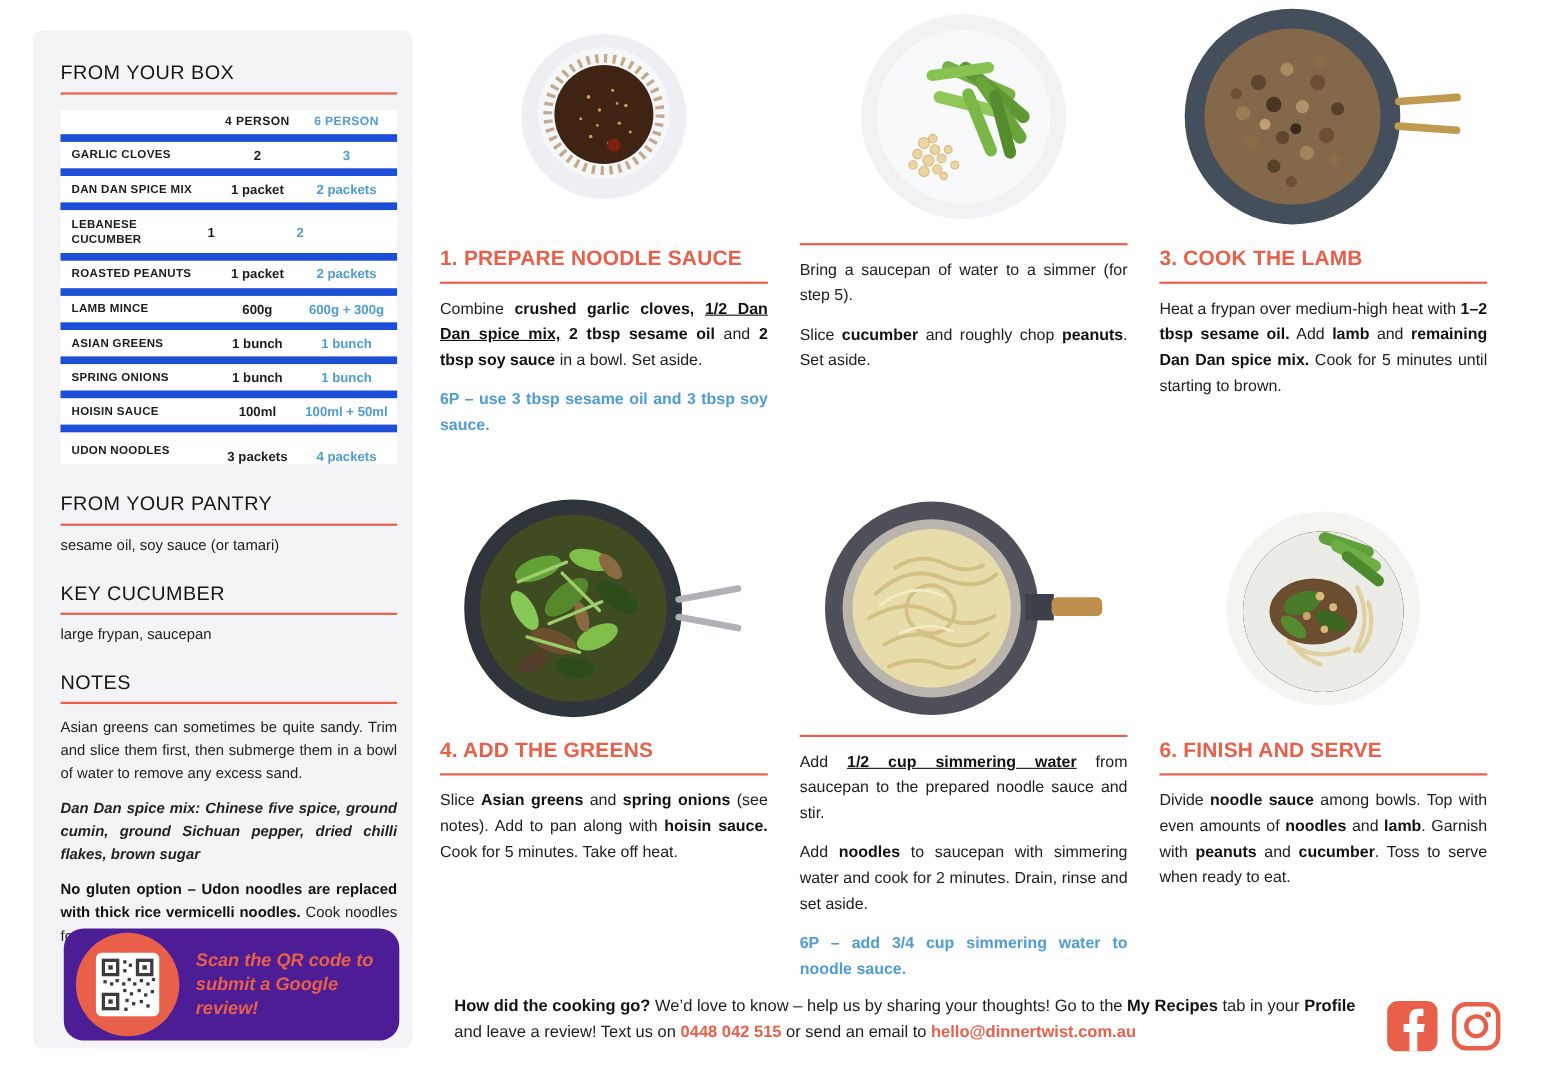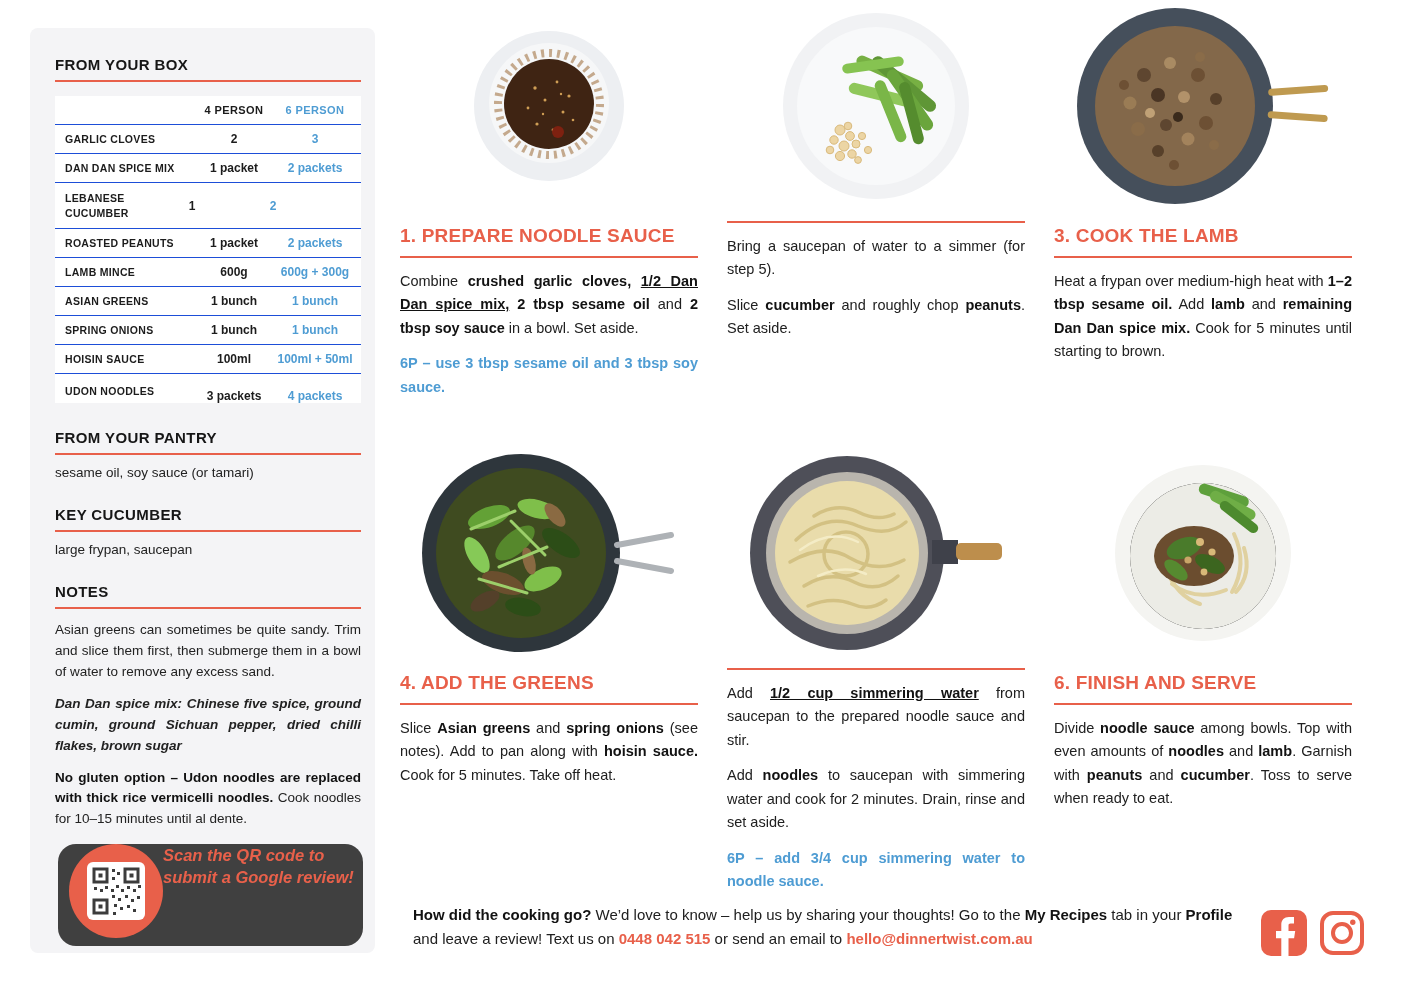--- a/index.html
+++ b/index.html
@@ -7,38 +7,38 @@
     width:1403px;height:992px;position:relative;overflow:hidden;
     background:#ffffff;color:#1f1f1f;
     font-family:"Liberation Sans",sans-serif;
   }
   
   .sidebar{
     position:absolute;left:30px;top:28px;width:345px;height:925px;
     background:#f4f4f6;border-radius:8px;box-sizing:border-box;
     padding:28px 14px 0 25px;
   }
-  .side-h{font-size:15px;font-weight:700;letter-spacing:.4px;margin:0;color:#161616;}
+  .side-h{font-size:18px;font-weight:400;letter-spacing:.4px;margin:0;color:#161616;}
   .rule{height:2px;background:#e8604a;margin-top:7px;}
   .mt26{margin-top:26px;}
   .ing-table{background:#fff;margin-top:14px;width:100%;}
-  .trow{display:flex;align-items:center;min-height:29px;border-bottom:1px solid #1d4ed8;padding-left:10px;box-sizing:border-box;}
+  .trow{display:flex;align-items:center;min-height:29px;border-bottom:7px solid #1d4ed8;padding-left:10px;box-sizing:border-box;}
   .trow:last-child{border-bottom:none;align-items:flex-end;}
   .tname{flex:1;font-size:10.5px;font-weight:700;letter-spacing:.3px;line-height:1.35;padding:5px 0;text-transform:uppercase;color:#1c1c1c;}
   .t4{width:70px;text-align:center;font-size:12px;font-weight:700;color:#1c1c1c;}
   .t6{width:92px;text-align:center;font-size:12px;font-weight:700;color:#4e9cd3;}
   .thead .t4,.thead .t6{font-size:11px;letter-spacing:.4px;}
   .side-p{font-size:13.5px;margin:10px 0 0;color:#222;}
   .note{font-size:13.5px;line-height:1.55;text-align:justify;margin:11px 0 0;color:#222;}
   .note.italic{font-style:italic;font-weight:bold;}
   .note b{color:#111;}
   
   .qr-card{
     position:absolute;left:28px;right:12px;bottom:7px;height:102px;
-    background:#404040;border-radius:18px;display:flex;
+    background:#4c1d95;border-radius:18px;display:flex;align-items:center;gap:15px;
     padding-left:11px;box-sizing:border-box;
   }
   .qr-circle{width:94px;height:94px;border-radius:50%;background:#e8604a;
     display:flex;align-items:center;justify-content:center;flex:0 0 auto;}
   .qr-text{color:#e8604a;font-weight:700;font-style:italic;font-size:16.5px;line-height:1.35;padding-right:6px;}
   
   .steps{
     position:absolute;left:400px;top:0;width:960px;
     display:grid;grid-template-columns:298px 298px 298px;column-gap:29px;
     grid-template-rows:447px auto;

